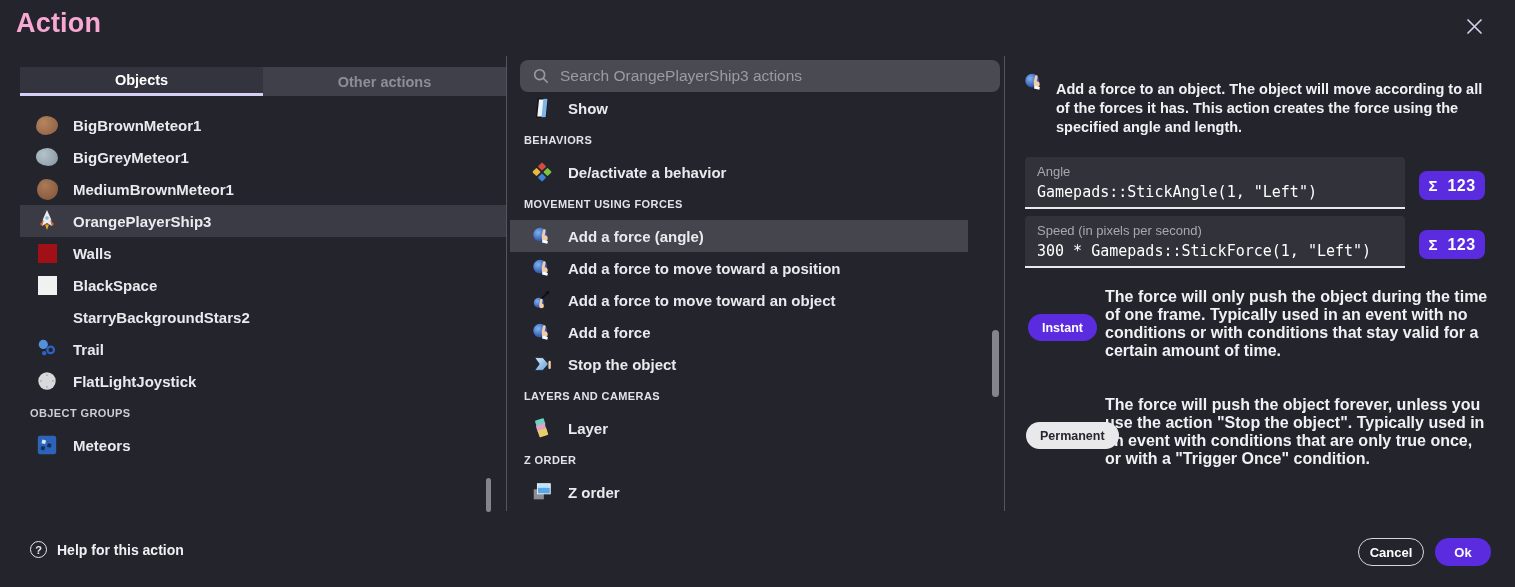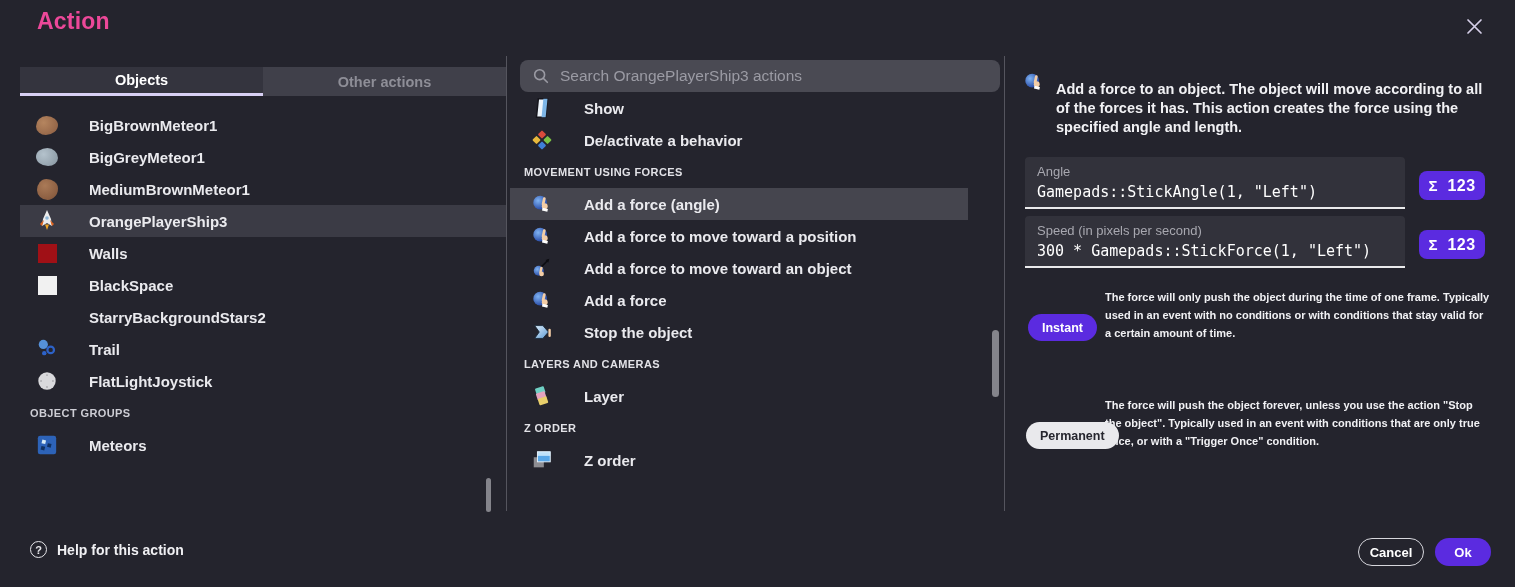--- a/index.html
+++ b/index.html
@@ -7,21 +7,21 @@
   body {
     background:#24242d;
     font-family:"Liberation Sans", sans-serif;
     color:#f0f0f3;
     position:relative;
     overflow:hidden;
   }
   .abs { position:absolute; }
 
   
-  .dlg-title { left:37px; top:8px; font-size:23px; font-weight:700; color:#ec4899; letter-spacing:.2px; }
+  .dlg-title { left:16px; top:8px; font-size:27px; font-weight:700; color:#f9a8d4; letter-spacing:.2px; }
   .close-btn { left:1463px; top:17px; width:22px; height:22px; cursor:pointer; display:flex; align-items:center; justify-content:center; }
 
   
   .divider { top:56px; width:1px; height:455px; background:#55555e; }
   .panel { top:60px; height:456px; }
   #left-panel  { left:20px;  width:486px; }
   #mid-panel   { left:510px; width:494px; }
   #right-panel { left:1012px; width:483px; }
 
   
@@ -39,21 +39,21 @@
   .tabbar { display:flex; margin-top:7px; height:29px; }
   .tab {
     flex:1; display:flex; align-items:center; justify-content:center;
     background:#40404a; font-size:14.5px; font-weight:700; color:#8e8e97; cursor:pointer;
   }
   .tab.active { background:#34343e; color:#ffffff; border-bottom:3px solid #d8d0f4; }
 
   
   .list { margin-top:13px; }
   .row {
-    height:32px; display:flex; align-items:center; gap:30px;
+    height:32px; display:flex; align-items:center; gap:14px;
     padding-left:15px; cursor:pointer;
   }
   .row .lbl { font-size:15px; font-weight:600; color:#eaeaee; white-space:nowrap; }
   .row.selected { background:#3b3b45; }
   #mid-panel .list { margin-top:0; }
   #mid-panel .row { padding-left:20px; }
   #mid-panel .row.selected { background:#45454e; margin-right:36px; }
   .section-header {
     height:32px; display:flex; align-items:center; padding-left:10px;
     font-size:11px; font-weight:700; letter-spacing:.4px; color:#cdcdd4;
@@ -84,21 +84,21 @@
   }
   .sigma-btn .sg  { font-size:15px; font-weight:700; color:#fff; }
   .sigma-btn .num { font-size:16px; font-weight:700; color:#fff; letter-spacing:.5px; }
   .mode-row { left:0; width:483px; position:absolute; }
   .mode-badge {
     position:absolute; top:26px; height:27px; padding:0 14px; border-radius:14px;
     display:flex; align-items:center; font-size:12.5px; font-weight:700; cursor:default;
   }
   .mode-badge.primary   { left:16px; background:#5b2be0; color:#ffffff; }
   .mode-badge.secondary { left:14px; background:#e9e9ec; color:#26262e; }
-  .mode-text { margin-left:93px; width:387px; font-size:11px; font-weight:600; line-height:18px; color:#f1f1f4; }
+  .mode-text { margin-left:93px; width:387px; font-size:16px; font-weight:600; line-height:18px; color:#f1f1f4; }
 
   
   .scroll-thumb { background:#84848b; border-radius:4px; }
 
   
   .help-link { left:30px; top:541px; display:flex; align-items:center; gap:10px; cursor:pointer; }
   .help-circle {
     width:17px; height:17px; border:1.5px solid #e6e6ea; border-radius:50%;
     display:flex; align-items:center; justify-content:center;
     font-size:11px; font-weight:700; color:#e6e6ea;
@@ -228,20 +228,21 @@
   <div class="list" id="action-list" style="margin-top:0; padding-top:0;">
       <div class="row">
         <span class="ic ic-show">
           <svg viewBox="0 0 24 24" width="22" height="22">
             <polygon points="8,2 18,2 16,22 6,22" fill="#eef4fa" stroke="#15151c" stroke-width="1.6"></polygon>
             <polygon points="13.5,2 18,2 16,22 11.5,22" fill="#7db5e6"></polygon>
           </svg>
         </span>
         <span class="lbl">Show</span>
       </div>
+      <div class="section-header">BEHAVIORS</div>
       <div class="row">
         <span class="ic ic-behavior">
           <svg viewBox="0 0 24 24" width="22" height="22">
             <g transform="rotate(45 12 12)">
               <rect x="4.5" y="4.5" width="6.5" height="6.5" rx="1" fill="#d84b3c"></rect>
               <rect x="13" y="4.5" width="6.5" height="6.5" rx="1" fill="#7cc243"></rect>
               <rect x="4.5" y="13" width="6.5" height="6.5" rx="1" fill="#e8b93c"></rect>
               <rect x="13" y="13" width="6.5" height="6.5" rx="1" fill="#3f7fd6"></rect>
             </g>
           </svg>

